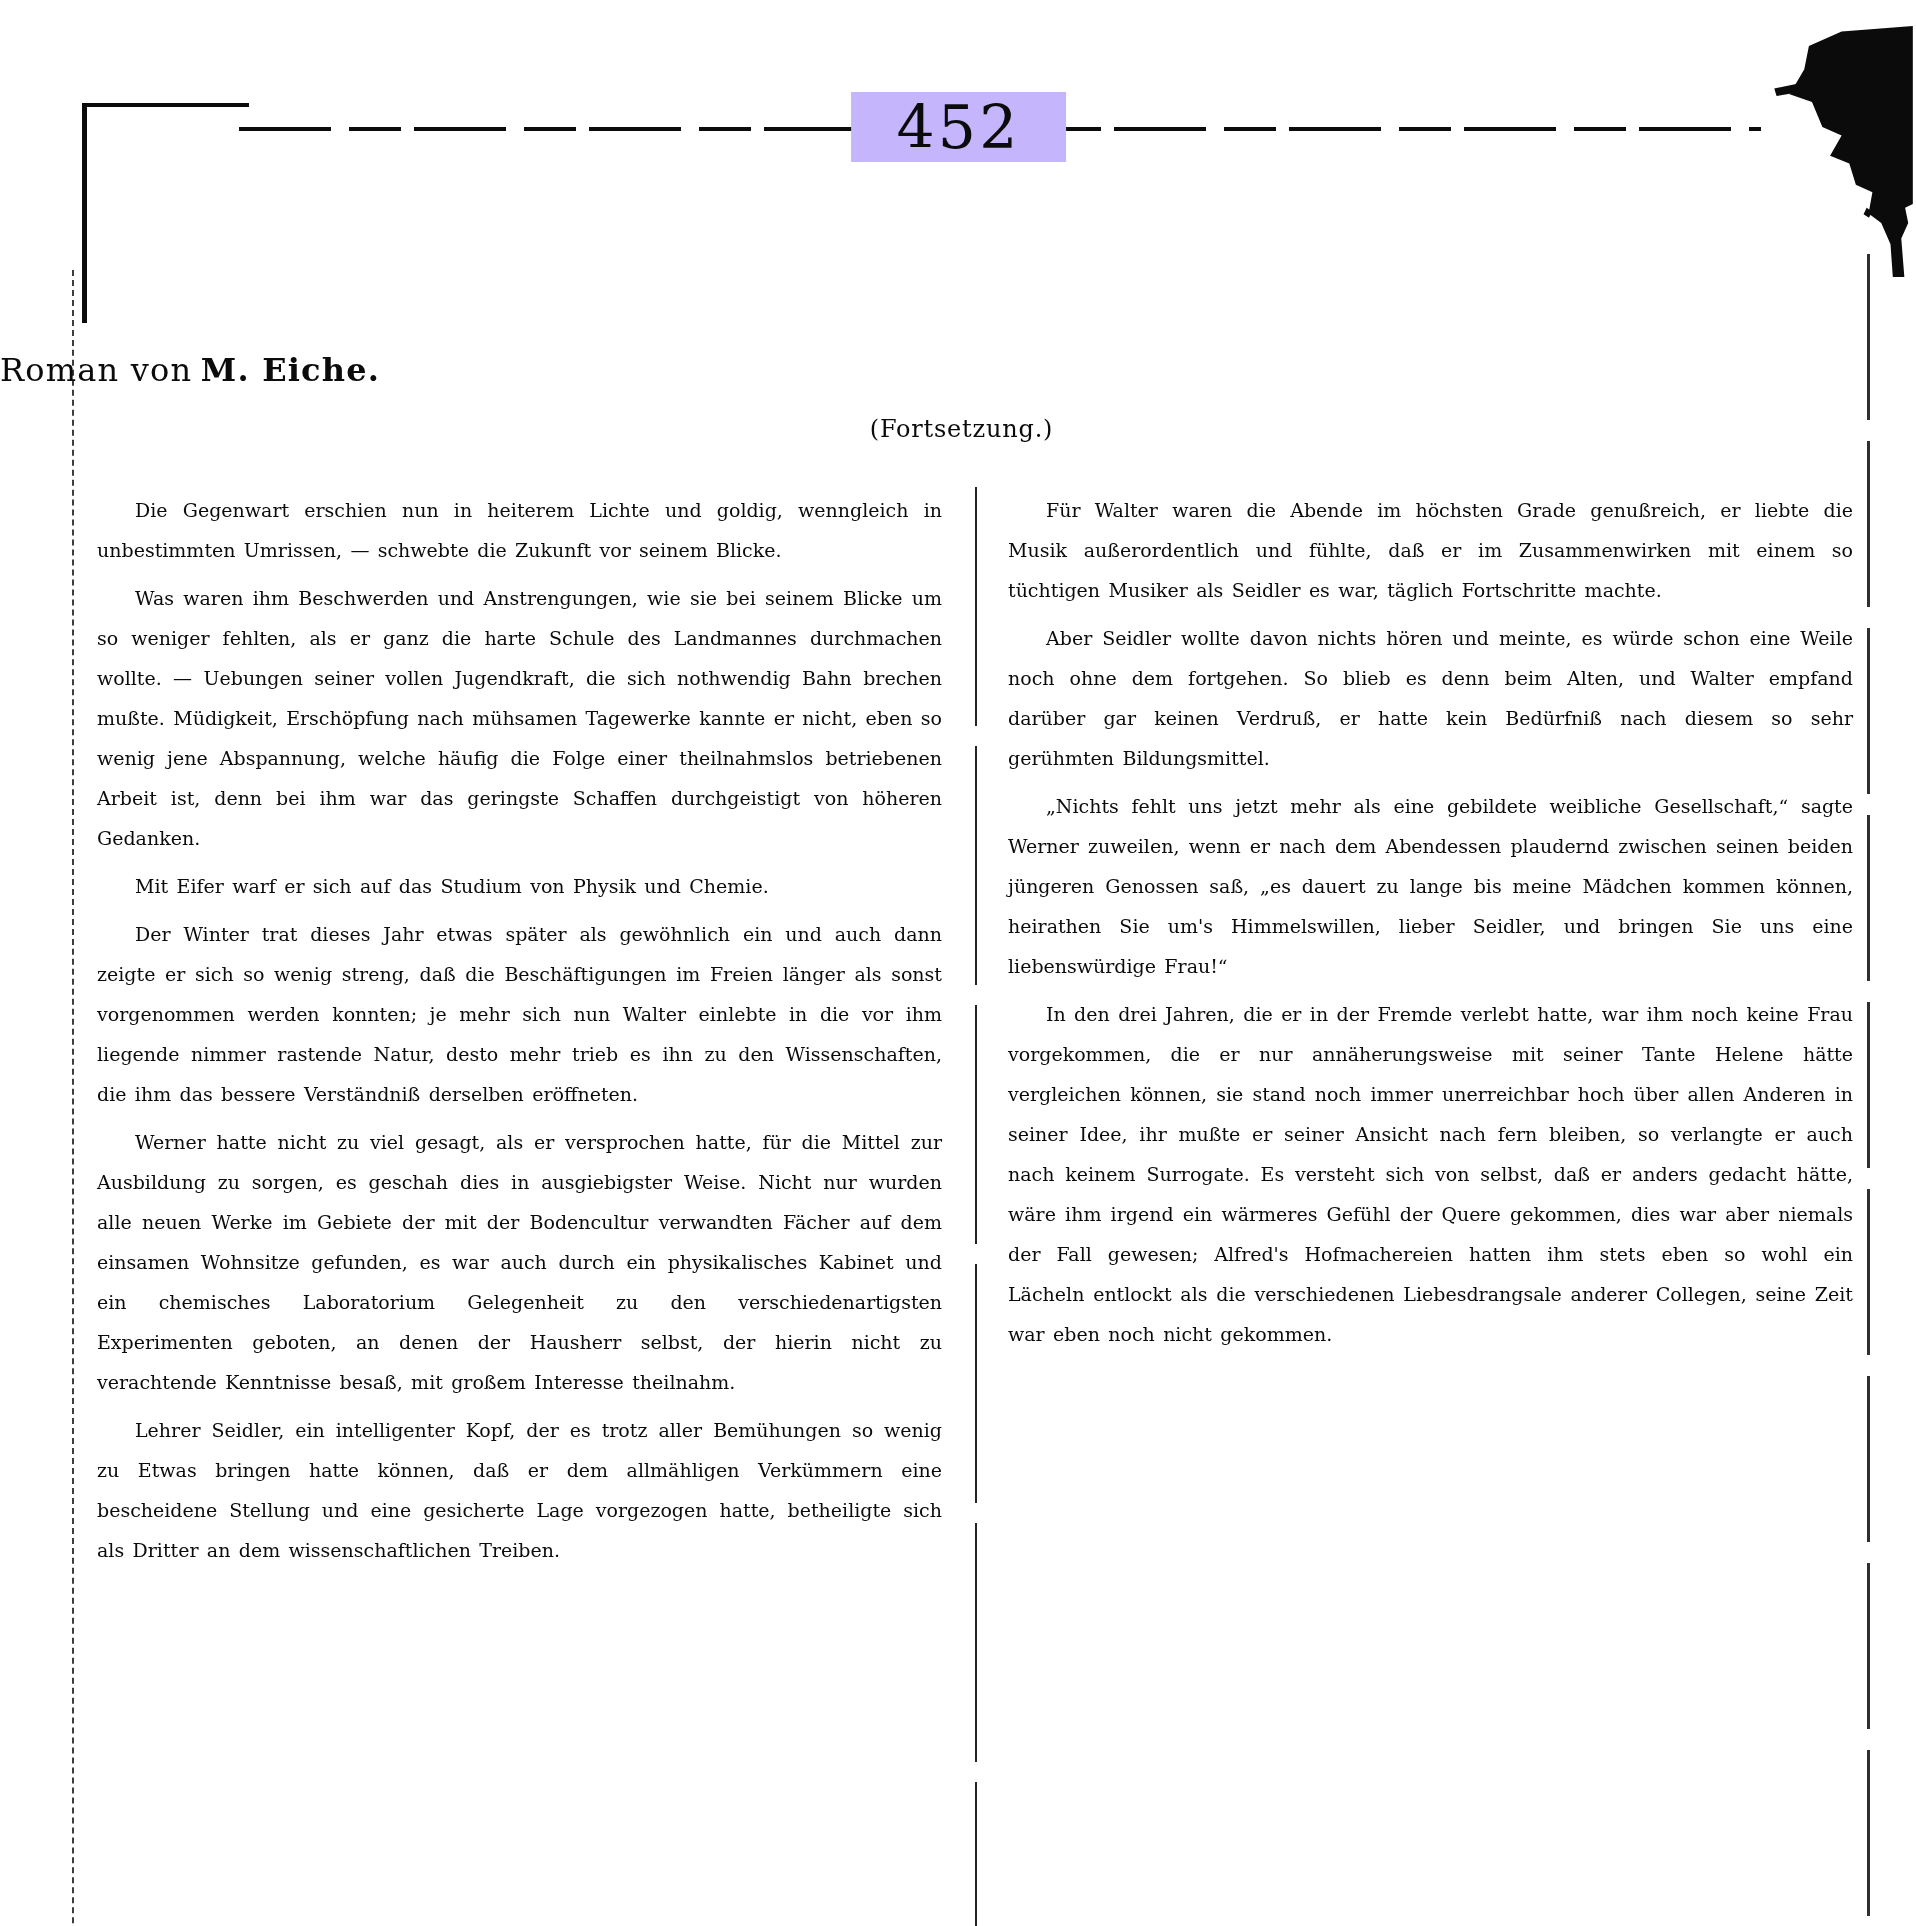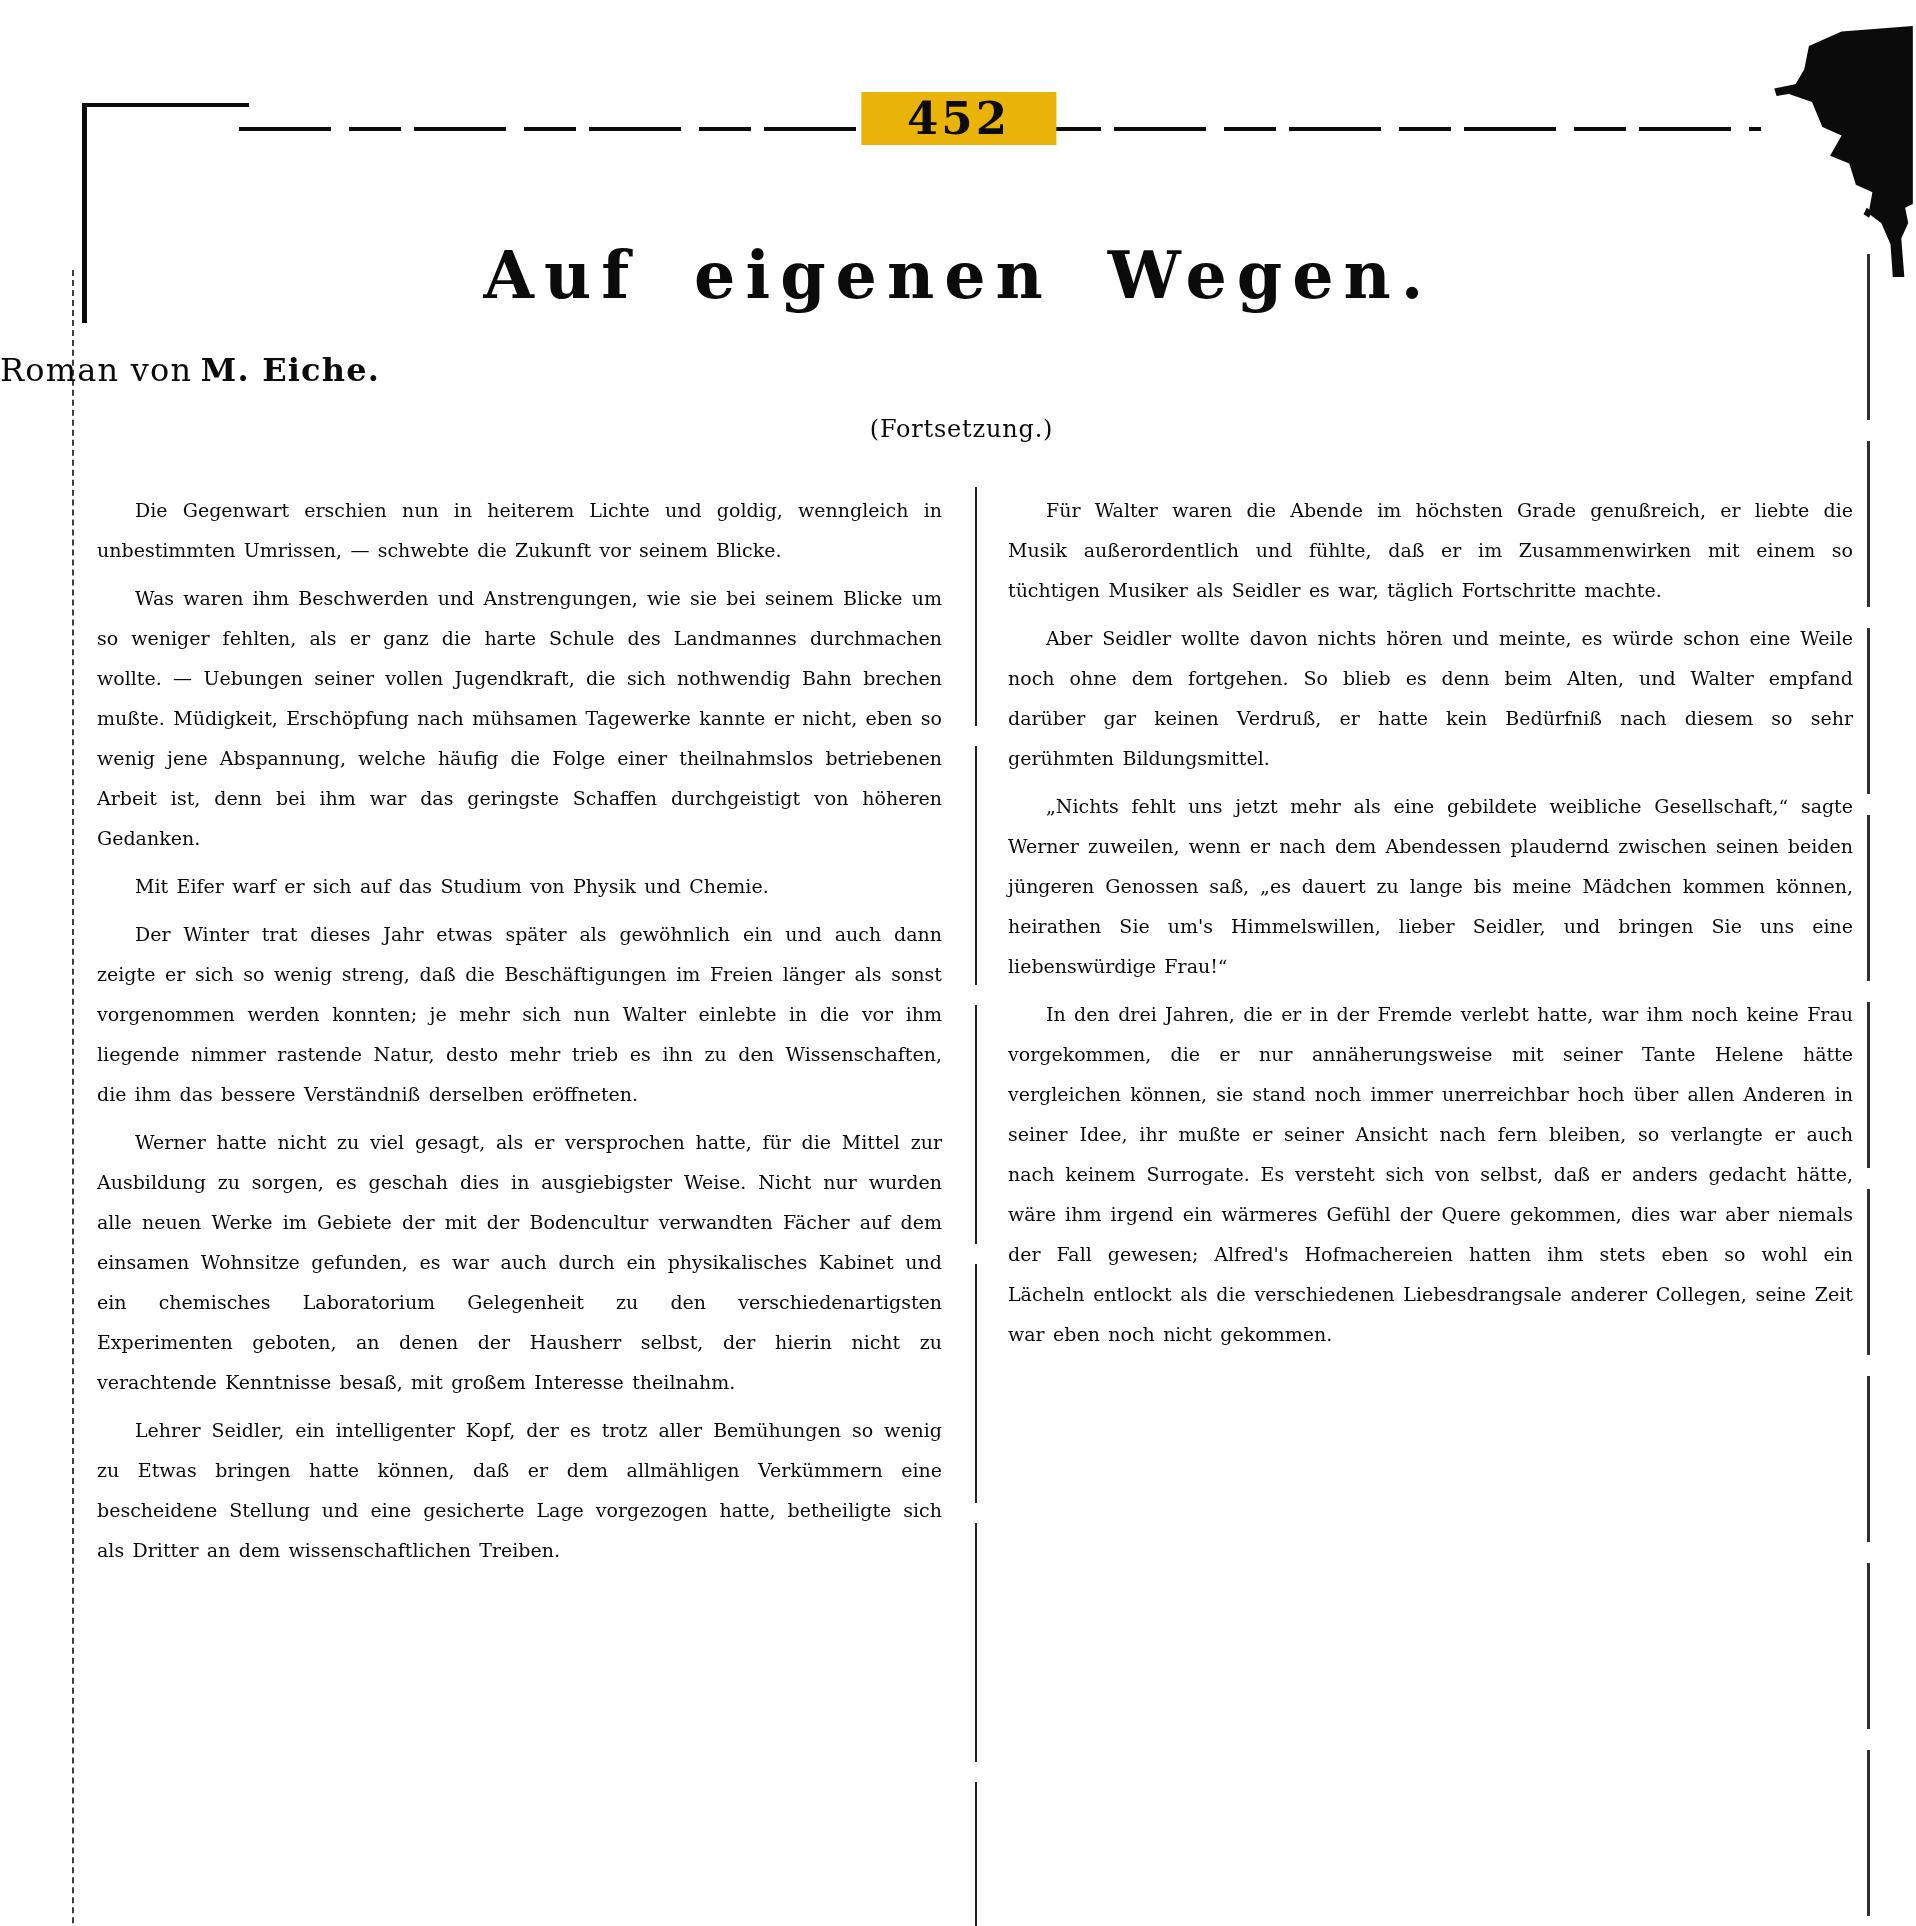--- a/index.html
+++ b/index.html
@@ -59,24 +59,24 @@
     background: repeating-linear-gradient(180deg,
       #0b0b0b 0 239px, rgba(0,0,0,0) 239px 259px);
     opacity: 0.9;
   }
 
   
   .page-number {
     position: absolute;
     top: 92px; left: 50%;
     transform: translateX(-50%);
-    background: #eab308;
+    background: #c4b5fd;
     padding: 0 46px;
-    font-size: 45px;
-    font-weight: bold;
+    font-size: 60px;
+    font-weight: normal;
     letter-spacing: 3.1px;
   }
   .title {
     position: absolute;
     top: 237px; left: 0;
     width: 100%;
     margin: 0;
     text-align: center;
     font-size: 65px;
     font-weight: bold;
@@ -139,21 +139,20 @@
   <div class="rule-top"></div>
   <div class="border-right"></div>
   <svg class="ink-blotch" viewBox="0 0 420 660" xmlns="http://www.w3.org/2000/svg" aria-hidden="true">
     <path fill="#0b0b0b" d="M150 60 L235 22 L420 8 L420 470 L400 480 L408 520 L390 560 L398 660 L368 660 L362 575 L338 520 L305 495 L315 440 L272 420 L255 365 L205 345 L235 292 L185 270 L158 205 L100 185 L138 120 Z"></path>
     <path fill="#0b0b0b" d="M60 170 L120 158 L112 182 L66 190 Z"></path>
     <path fill="#0b0b0b" d="M300 480 l14 10 l-8 16 l-14 -9 Z"></path>
   </svg>
   <div class="col-divider"></div>
 
   <div class="page-number">452</div>
-  <h1 class="title">Auf eigenen Wegen.</h1>
   <div class="byline">
     <span>Roman von</span><span class="author">M. Eiche.</span>
   </div>
   <div class="fortsetzung">(Fortsetzung.)</div>
 
   <div class="columns">
     <div class="column">
       <p>Die Gegenwart erschien nun in heiterem Lichte und goldig, wenngleich in unbestimmten Umrissen, — schwebte die Zukunft vor seinem Blicke.</p>
       <p>Was waren ihm Beschwerden und Anstrengungen, wie sie bei seinem Blicke um so weniger fehlten, als er ganz die harte Schule des Landmannes durchmachen wollte. — Uebungen seiner vollen Jugendkraft, die sich nothwendig Bahn brechen mußte. Müdigkeit, Erschöpfung nach mühsamen Tagewerke kannte er nicht, eben so wenig jene Abspannung, welche häufig die Folge einer theilnahmslos betriebenen Arbeit ist, denn bei ihm war das geringste Schaffen durchgeistigt von höheren Gedanken.</p>
       <p>Mit Eifer warf er sich auf das Studium von Physik und Chemie.</p>

